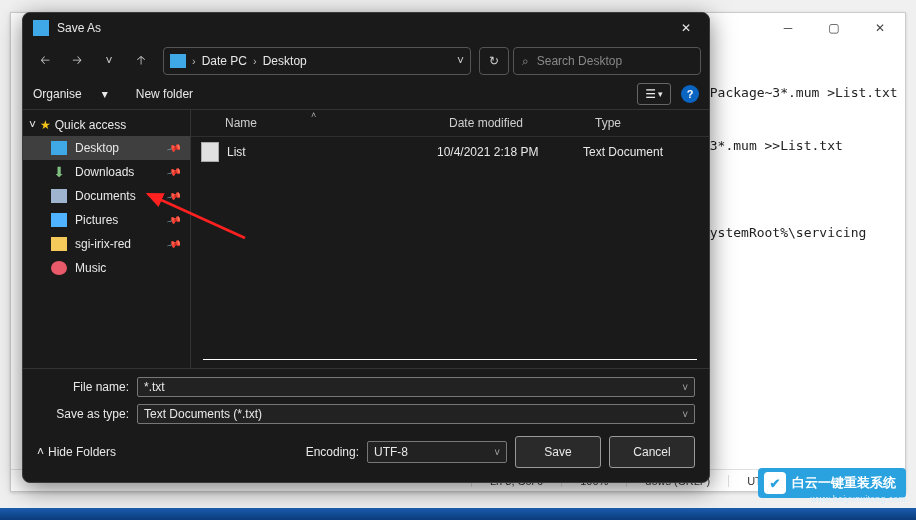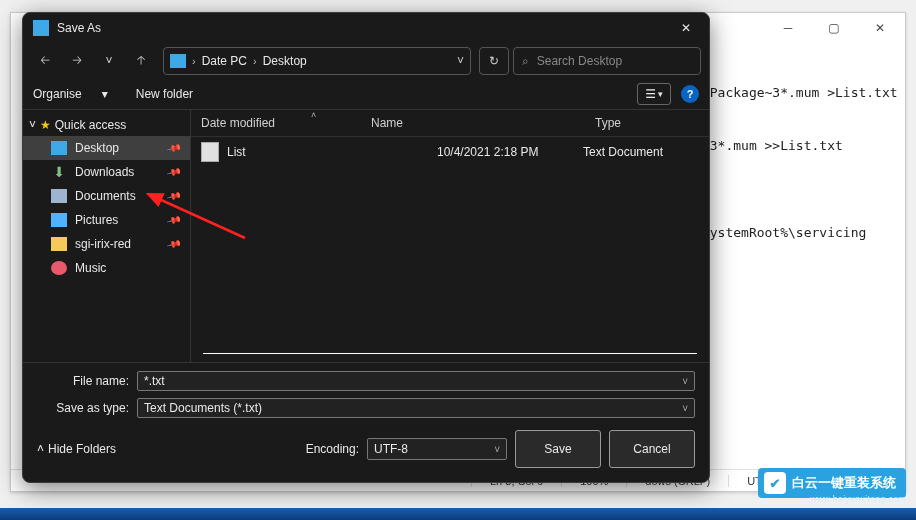--- a/index.html
+++ b/index.html
@@ -238,21 +238,21 @@
   .hide-folders { display: flex; align-items: center; gap: 4px; }
   .enc-row { margin-left: auto; display: flex; align-items: center; gap: 8px; }
   .enc-combo {
     width: 140px; height: 22px;
     border: 1px solid #777; border-radius: 2px;
     display: flex; align-items: center; padding: 0 6px;
     background: #222;
   }
   .enc-combo .dd { margin-left: auto; font-size: 10px; color: #aaa; }
   .btn {
-    width: 86px; height: 38px;
+    width: 86px; height: 32px;
     border: 1px solid #999; border-radius: 3px;
     display: flex; align-items: center; justify-content: center;
     background: #2a2a2a;
   }
   
   .redarrow {
     position: absolute; left: 140px; top: 190px;
     pointer-events: none;
   }
   
@@ -389,22 +389,22 @@
       </div>
       <div class="sb-item">
         <span class="sb-icon music"></span>
         <span>Music</span>
       </div>
     </div>
 
     <div class="sa-filearea">
       <div class="fl-header">
         <span class="sortarrow">˄</span>
+        <div class="col col-name">Name</div>
         <div class="col col-date">Date modified</div>
-        <div class="col col-name">Name</div>
         <div class="col col-type">Type</div>
       </div>
       <div class="fl-body">
         <div class="fl-row">
           <div class="fl-icon"></div>
           <div class="fl-name">List</div>
           <div class="fl-date">10/4/2021 2:18 PM</div>
           <div class="fl-type">Text Document</div>
         </div>
       </div>

